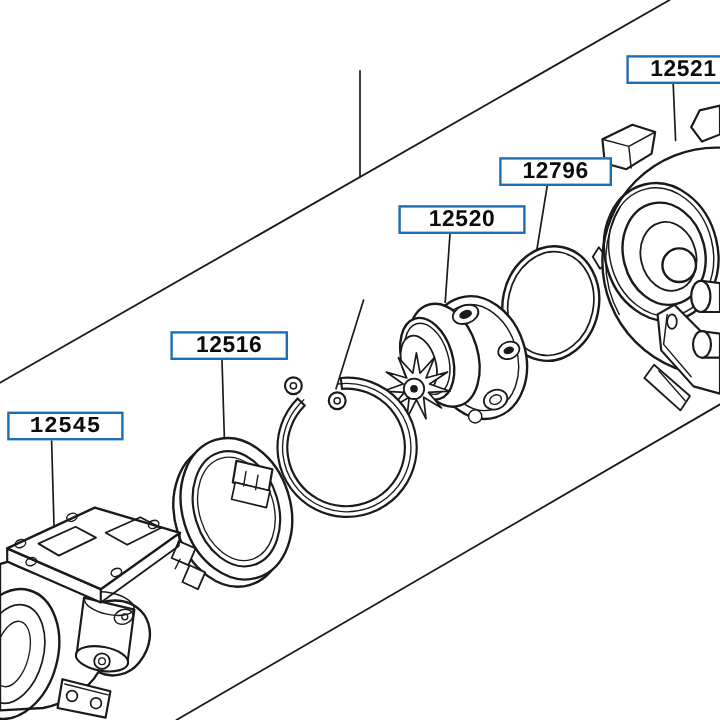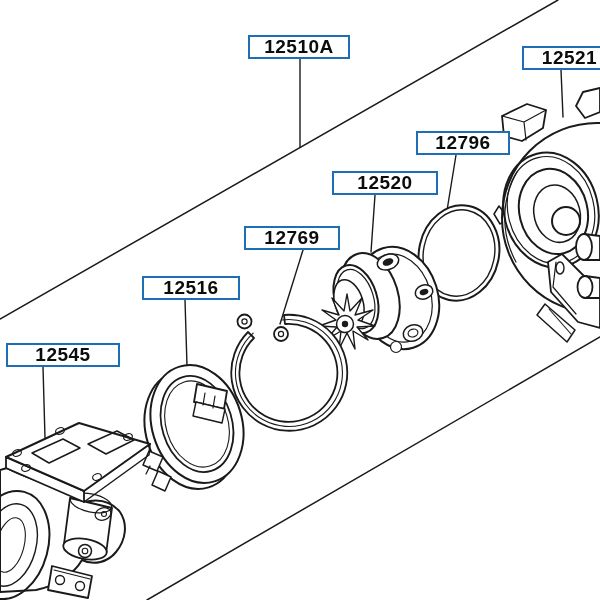--- a/index.html
+++ b/index.html
@@ -18,21 +18,21 @@
     font-size:19px;line-height:20px;font-weight:bold;
     text-align:center;letter-spacing:.5px;white-space:nowrap;
     z-index:5;
   }
   #lbl-12510A{left:248px;top:35px;width:102px;}
   #lbl-12521 {left:522px;top:46px;width:95px;}
   #lbl-12796 {left:416px;top:131px;width:94px;text-align:center;}
   #lbl-12520 {left:332px;top:171px;width:106px;}
   #lbl-12769 {left:244px;top:226px;width:96px;}
   #lbl-12516 {left:142px;top:276px;width:98px;}
-  #lbl-12545 {left:6px;  top:343px;width:114px;}
+  #lbl-12545 {left:6px;  top:343px;width:97px;font-family:Liberation Mono, monospace;}
   
   .ln{fill:none;stroke:var(--line,#1a1a1a);stroke-linecap:round;stroke-linejoin:round;}
   .fw{fill:#ffffff;stroke:var(--line,#1a1a1a);stroke-linecap:round;stroke-linejoin:round;}
   .fd{fill:var(--line,#1a1a1a);stroke:none;}
   .w2{stroke-width:2;} .w18{stroke-width:1.8;} .w15{stroke-width:1.5;}
   .w14{stroke-width:1.4;} .w12{stroke-width:1.2;} .w11{stroke-width:1.1;}
 </style>
 </head>
 <body>
 
@@ -160,20 +160,18 @@
       <g>
         <ellipse class="ln w12" cx="17" cy="453" rx="4.5" ry="3.2" transform="rotate(-20 17 453)"></ellipse>
         <ellipse class="ln w12" cx="60" cy="431" rx="4.5" ry="3.2" transform="rotate(-20 60 431)"></ellipse>
         <ellipse class="ln w12" cx="128" cy="437" rx="4.5" ry="3.2" transform="rotate(-20 128 437)"></ellipse>
         <ellipse class="ln w12" cx="97" cy="477" rx="4.5" ry="3.2" transform="rotate(-20 97 477)"></ellipse>
         <ellipse class="ln w12" cx="26" cy="468" rx="4.5" ry="3.2" transform="rotate(-20 26 468)"></ellipse>
       </g>
     </g>
   </svg>
 
-  <div class="plabel" id="lbl-12510A">12510A</div>
   <div class="plabel" id="lbl-12521">12521</div>
   <div class="plabel" id="lbl-12796">12796</div>
   <div class="plabel" id="lbl-12520">12520</div>
-  <div class="plabel" id="lbl-12769">12769</div>
   <div class="plabel" id="lbl-12516">12516</div>
   <div class="plabel" id="lbl-12545">12545</div>
 </div>
 
 </body></html>

